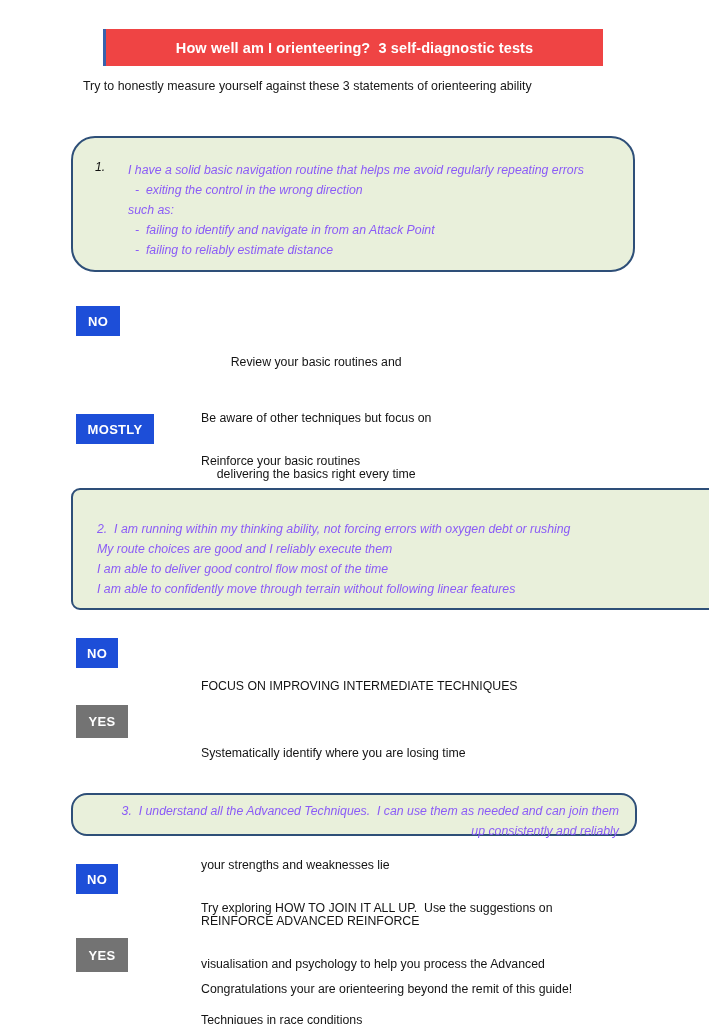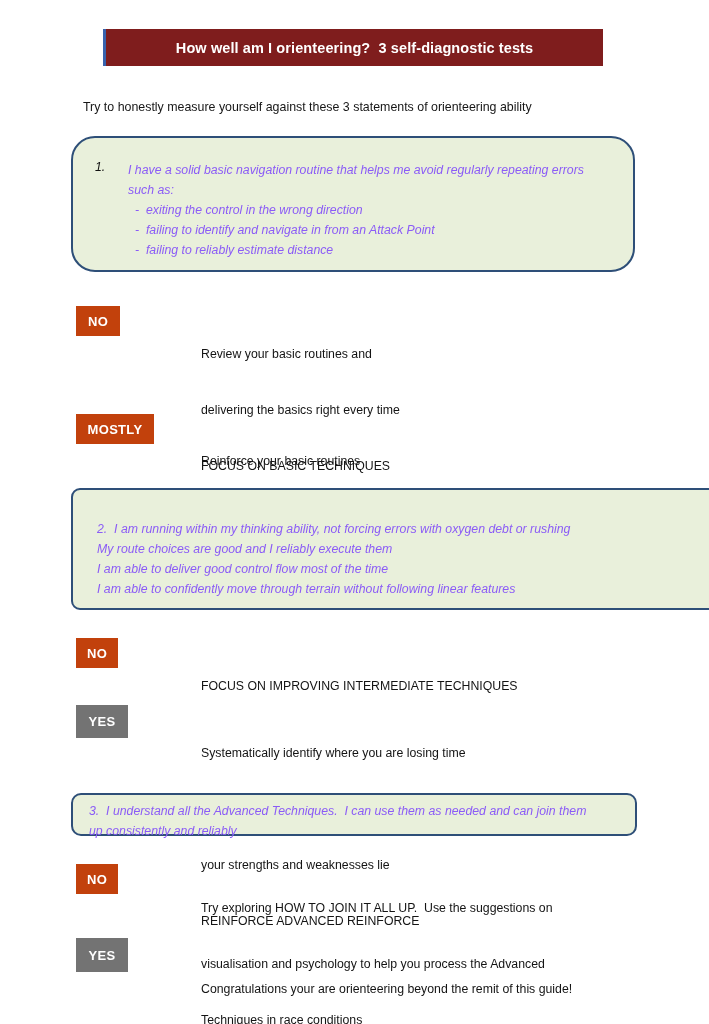--- a/index.html
+++ b/index.html
@@ -22,54 +22,54 @@
     background: #ffffff;
   }
 
   
   .banner {
     position: absolute;
     left: 103px;
     top: 29px;
     width: 500px;
     height: 37px;
-    background: #7f1d1d;
+    background: #ef4444;
     border-left: 3px solid #3862ad;
     box-sizing: border-box;
     display: flex;
     align-items: center;
     justify-content: center;
   }
   .banner-title {
     color: #ffffff;
     font-size: 14.5px;
     font-weight: bold;
     letter-spacing: 0.1px;
     white-space: pre;
   }
 
   
   .subtitle {
     position: absolute;
     left: 83px;
-    top: 100px;
+    top: 79px;
     font-size: 12.4px;
     color: #161616;
     white-space: pre;
   }
 
   
   .stmt-box {
     position: absolute;
     background: #E9F0DB;
     border: 2px solid #2E4F78;
     box-sizing: border-box;
   }
   .stmt-box.big { border-radius: 24px; }
-  .stmt-box.small { border-radius: 10px; }
+  .stmt-box.small { border-radius: 16px; text-align: right; }
 
   .stmt-line {
     font-style: italic;
     font-size: 12.3px;
     color: #8b5cf6;
     white-space: pre;
     line-height: 20px;
   }
 
   .stmt-num-row {
@@ -95,21 +95,21 @@
     display: flex;
     align-items: center;
     justify-content: center;
     color: #ffffff;
     font-size: 13px;
     font-weight: bold;
     letter-spacing: 0.3px;
     height: 30px;
     box-sizing: border-box;
   }
-  .badge.amber { background: #c2410c; }
+  .badge.amber { background: #1d4ed8; }
   .badge.green { background: #737373; }
 
   
   .advice {
     position: absolute;
     left: 201px;
     font-size: 12.3px;
     color: #141414;
     line-height: 18.6px;
     white-space: pre;
@@ -124,31 +124,32 @@
     <span class="banner-title">How well am I orienteering?  3 self-diagnostic tests</span>
   </div>
 
   <div class="subtitle">Try to honestly measure yourself against these 3 statements of orienteering ability</div>
 
   <div class="stmt-box big" style="left:71px; top:136px; width:564px; height:136px; padding:22px 26px 0 22px;">
     <div class="stmt-num-row">
       <span class="stmt-num">1.</span>
       <span class="stmt-line">I have a solid basic navigation routine that helps me avoid regularly repeating errors</span>
     </div>
+    <div class="stmt-line stmt-bullet">-  exiting the control in the wrong direction</div>
     <div class="stmt-line stmt-indent">such as:</div>
-    <div class="stmt-line stmt-bullet">-  exiting the control in the wrong direction</div>
     <div class="stmt-line stmt-bullet">-  failing to identify and navigate in from an Attack Point</div>
     <div class="stmt-line stmt-bullet">-  failing to reliably estimate distance</div>
   </div>
 
   <div class="badge amber" style="left:76px; top:306px; width:44px;">
     <span>NO</span>
   </div>
-  <div class="advice" style="top:308px;">
+  <div class="advice" style="top:316px;text-align:center;">
     <div>Review your basic routines and</div>
+    <div>Be aware of other techniques but focus on</div>
     <div>delivering the basics right every time</div>
     <div>FOCUS ON BASIC TECHNIQUES</div>
   </div>
 
   <div class="badge amber" style="left:76px; top:414px; width:78px;">
     <span>MOSTLY</span>
   </div>
   <div class="advice" style="top:415px;">
     <div>Reinforce your basic routines</div>
     <div>but explore which other techniques you could use more often</div>

